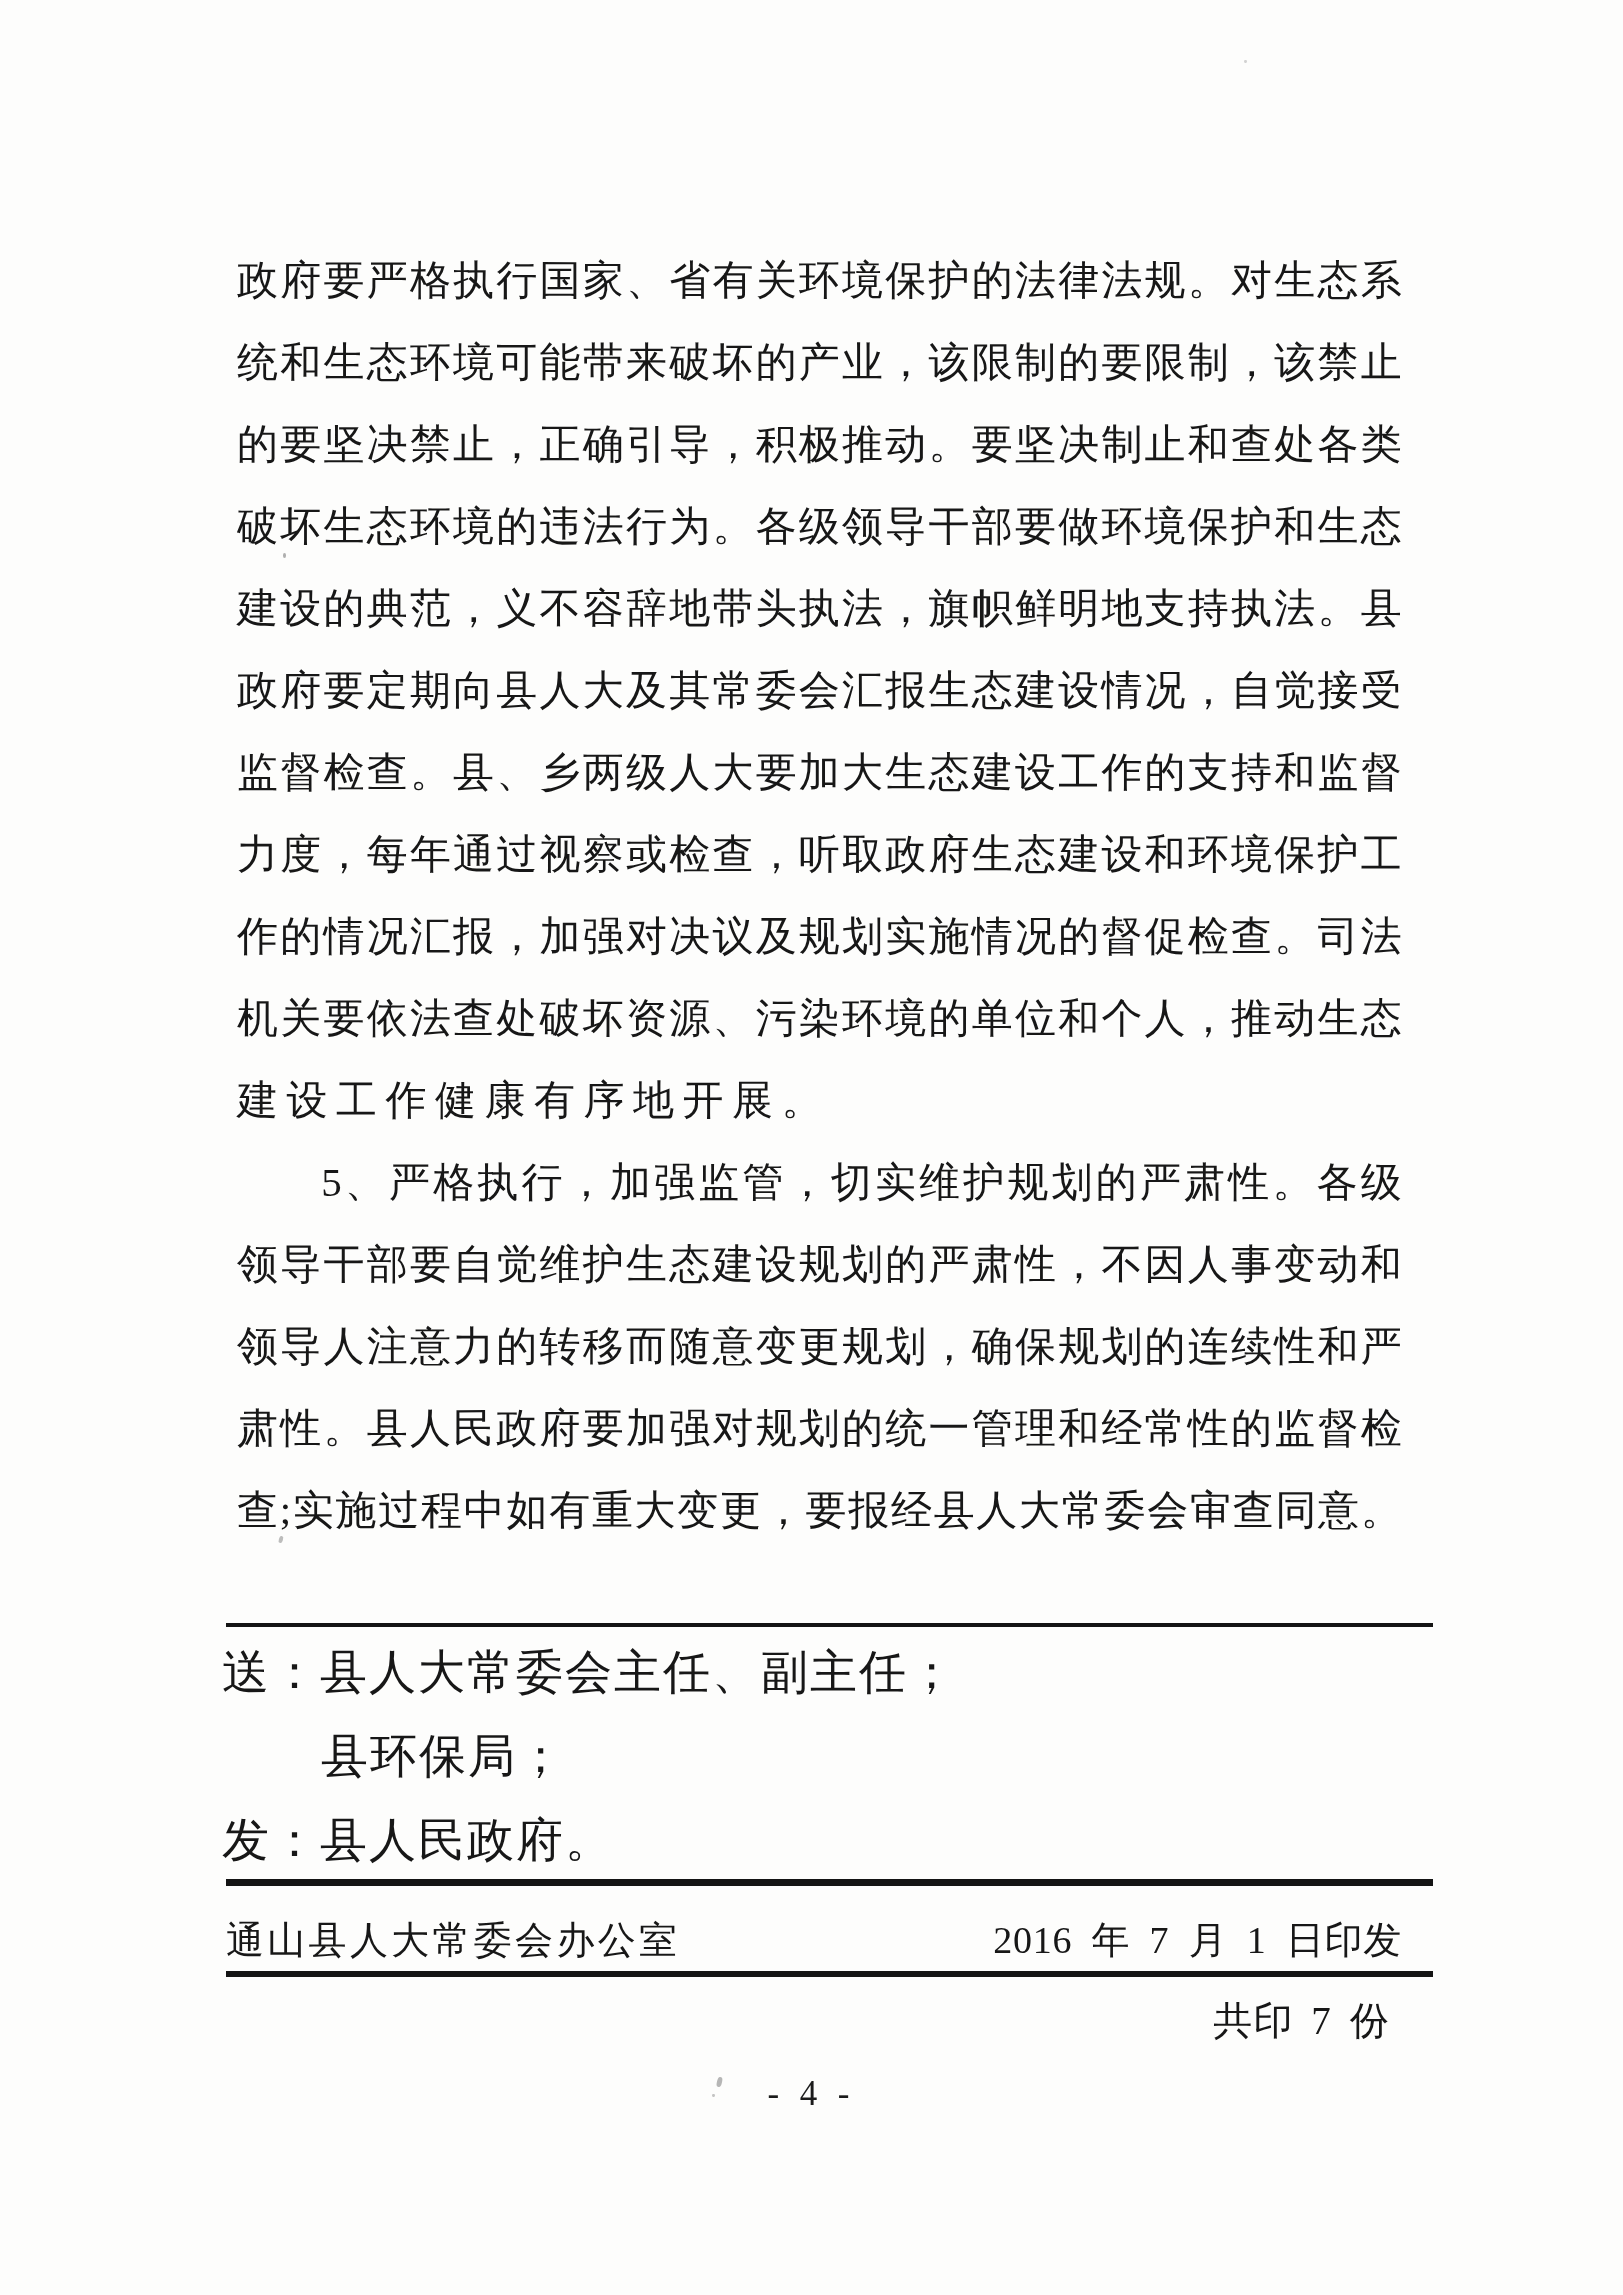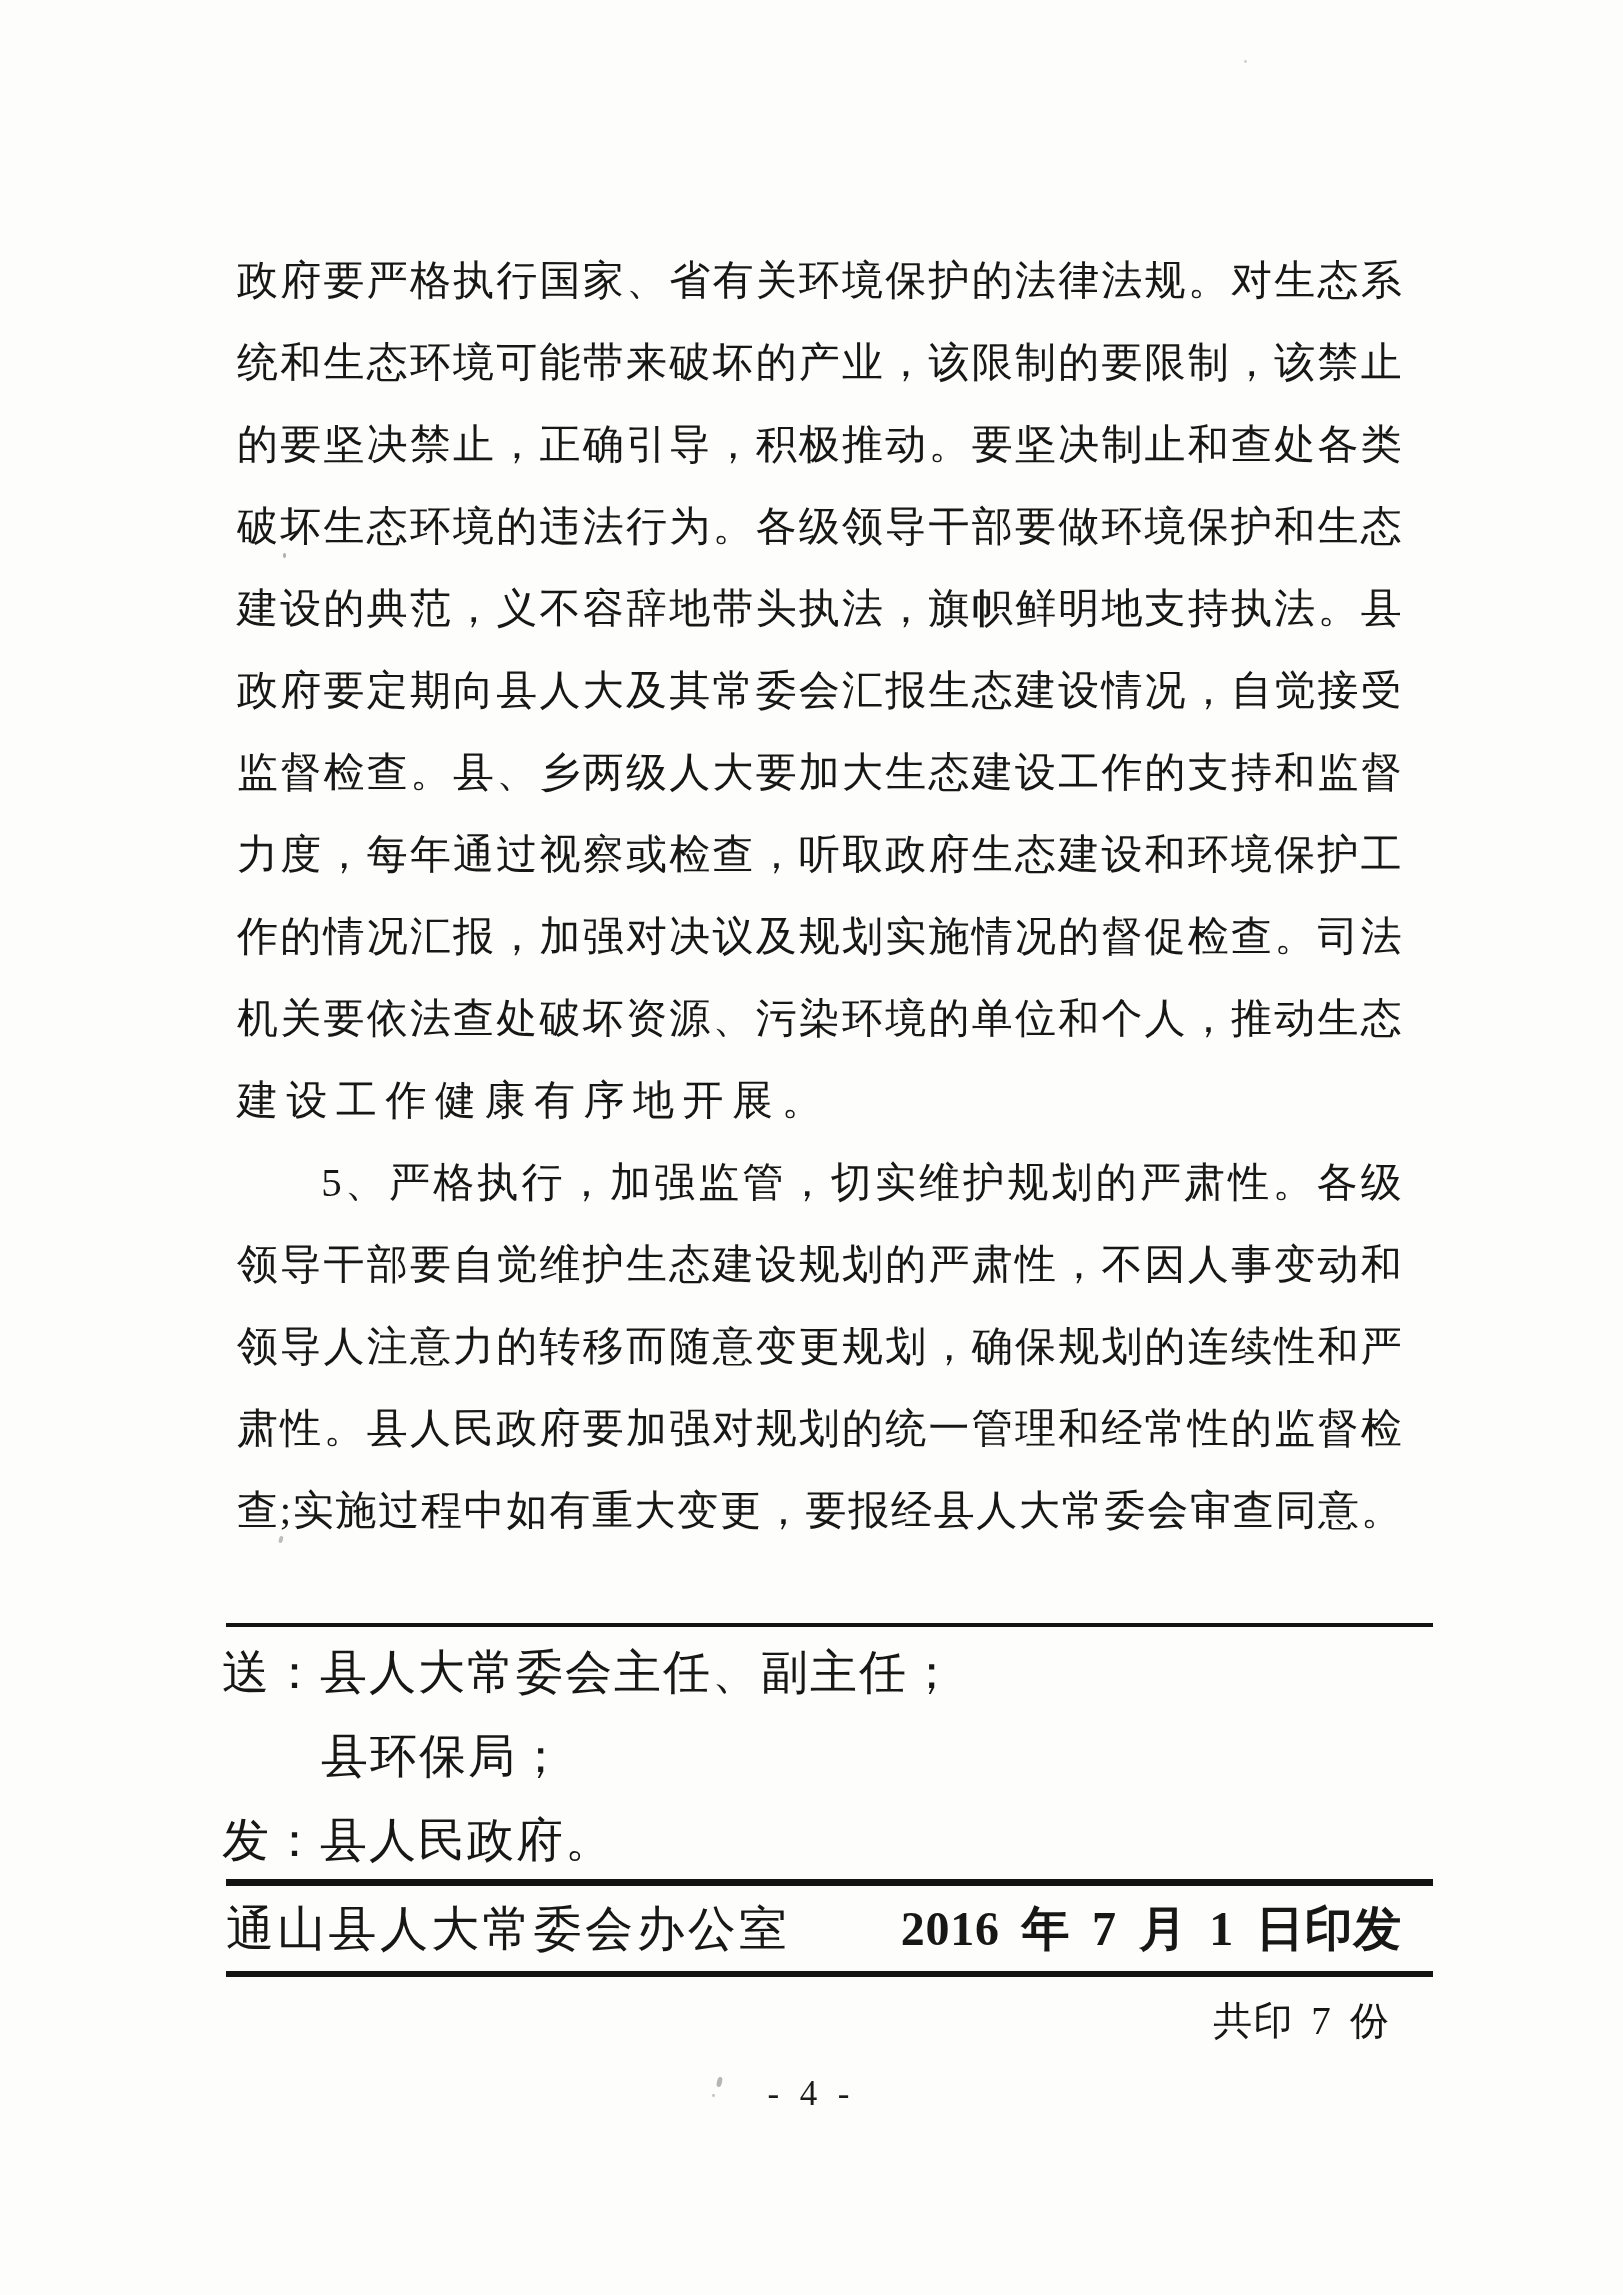--- a/index.html
+++ b/index.html
@@ -36,25 +36,25 @@
   
   .dist{
     position:absolute;left:222px;top:1630px;width:1210px;
     font-size:47px;letter-spacing:2px;
   }
   .dist-line{height:84px;display:flex;align-items:center;}
   .dist-line.indent2{padding-left:99px;}
   
   .imprint{
     position:absolute;left:226px;top:1891px;width:1176px;height:75px;
-    display:flex;justify-content:space-between;align-items:center;
-    font-size:48px;
+    display:flex;justify-content:space-between;align-items:flex-end;
+    font-size:38px;
   }
   .issuer{letter-spacing:3.3px;}
-  .print-date{letter-spacing:0.7px;word-spacing:9.2px;font-weight:bold;}
+  .print-date{letter-spacing:0.7px;word-spacing:9.2px;}
   .copies{
     position:absolute;left:226px;top:1988px;width:1164px;height:65px;
     display:flex;justify-content:flex-end;align-items:center;
     font-size:39px;word-spacing:6.5px;letter-spacing:1.3px;
   }
   .page-number{
     position:absolute;left:0;top:2063px;width:1623px;height:62px;
     display:flex;justify-content:center;align-items:center;
     font-size:35px;letter-spacing:5.9px;color:#1b1b1b;
   }

